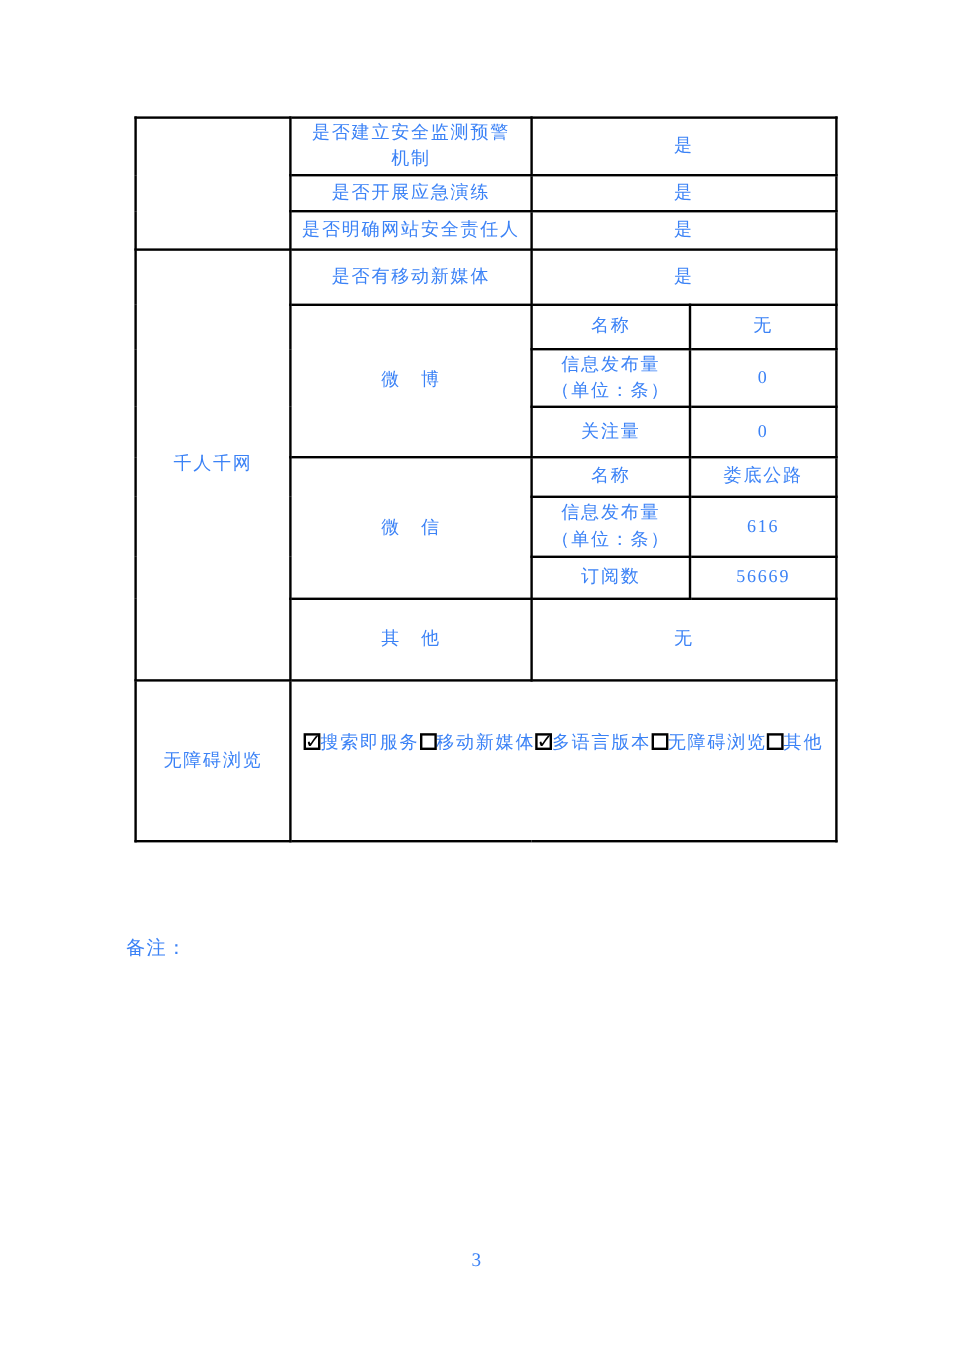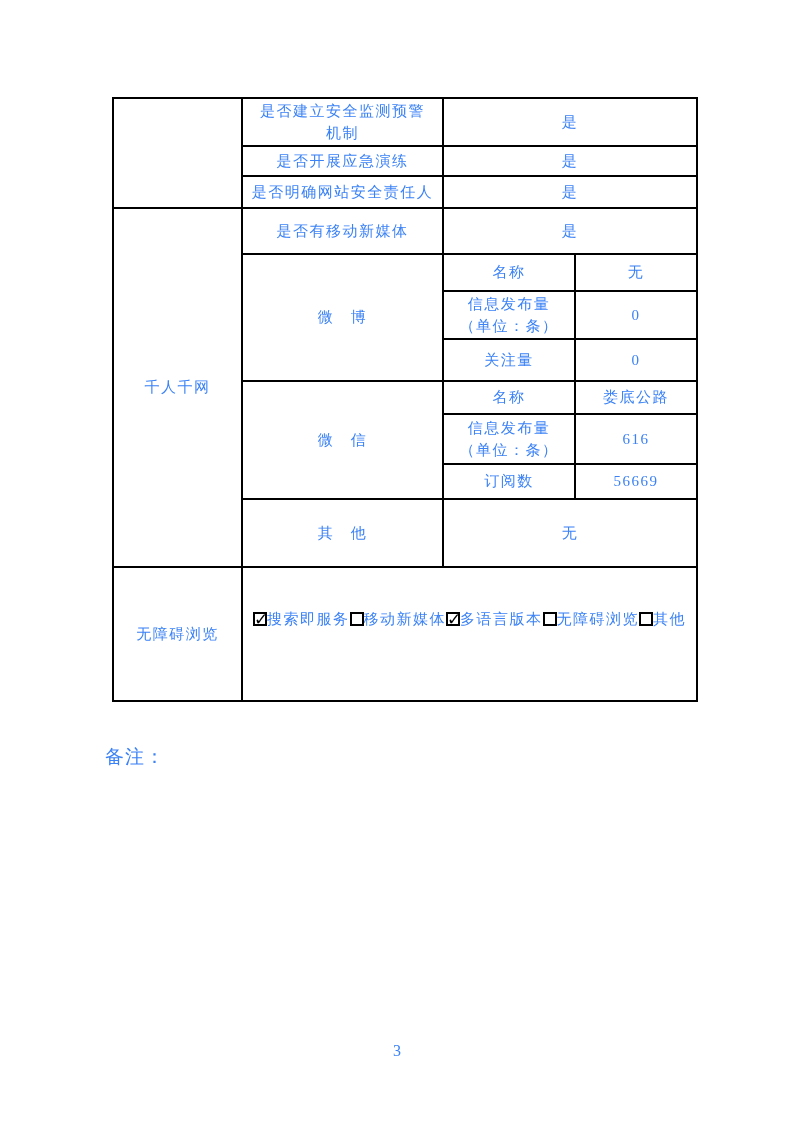--- a/index.html
+++ b/index.html
@@ -57,22 +57,22 @@
     left: -1px;
     top: -7px;
     font-size: 17px;
     font-weight: 700;
     font-family: "DejaVu Sans", sans-serif;
     color: #000000;
   }
   .remarks {
     position: absolute;
     left: 105px;
-    top: 744px;
-    font-size: 19px;
+    top: 780px;
+    font-size: 16px;
     letter-spacing: 1px;
     text-align: right;
   }
   .pageno {
     position: absolute;
     left: 0;
     top: 1042px;
     width: 100%;
     text-align: center;
     font-size: 16px;

